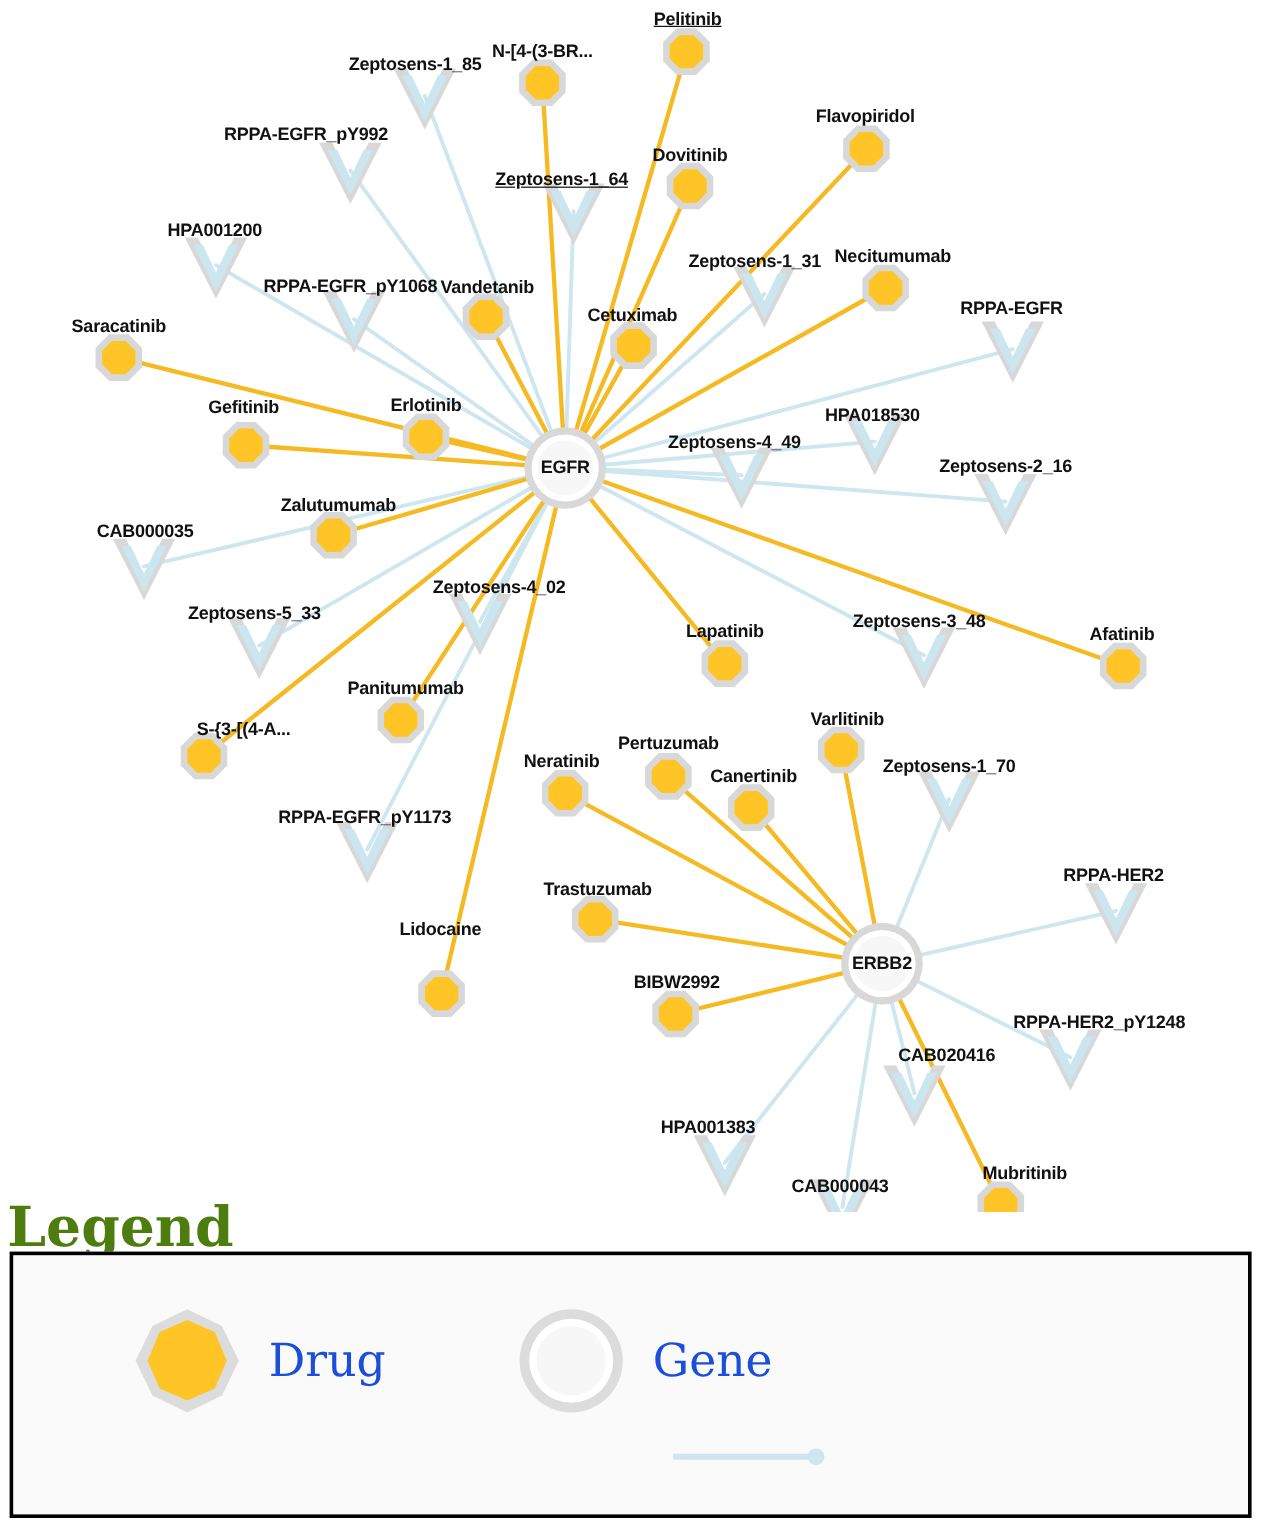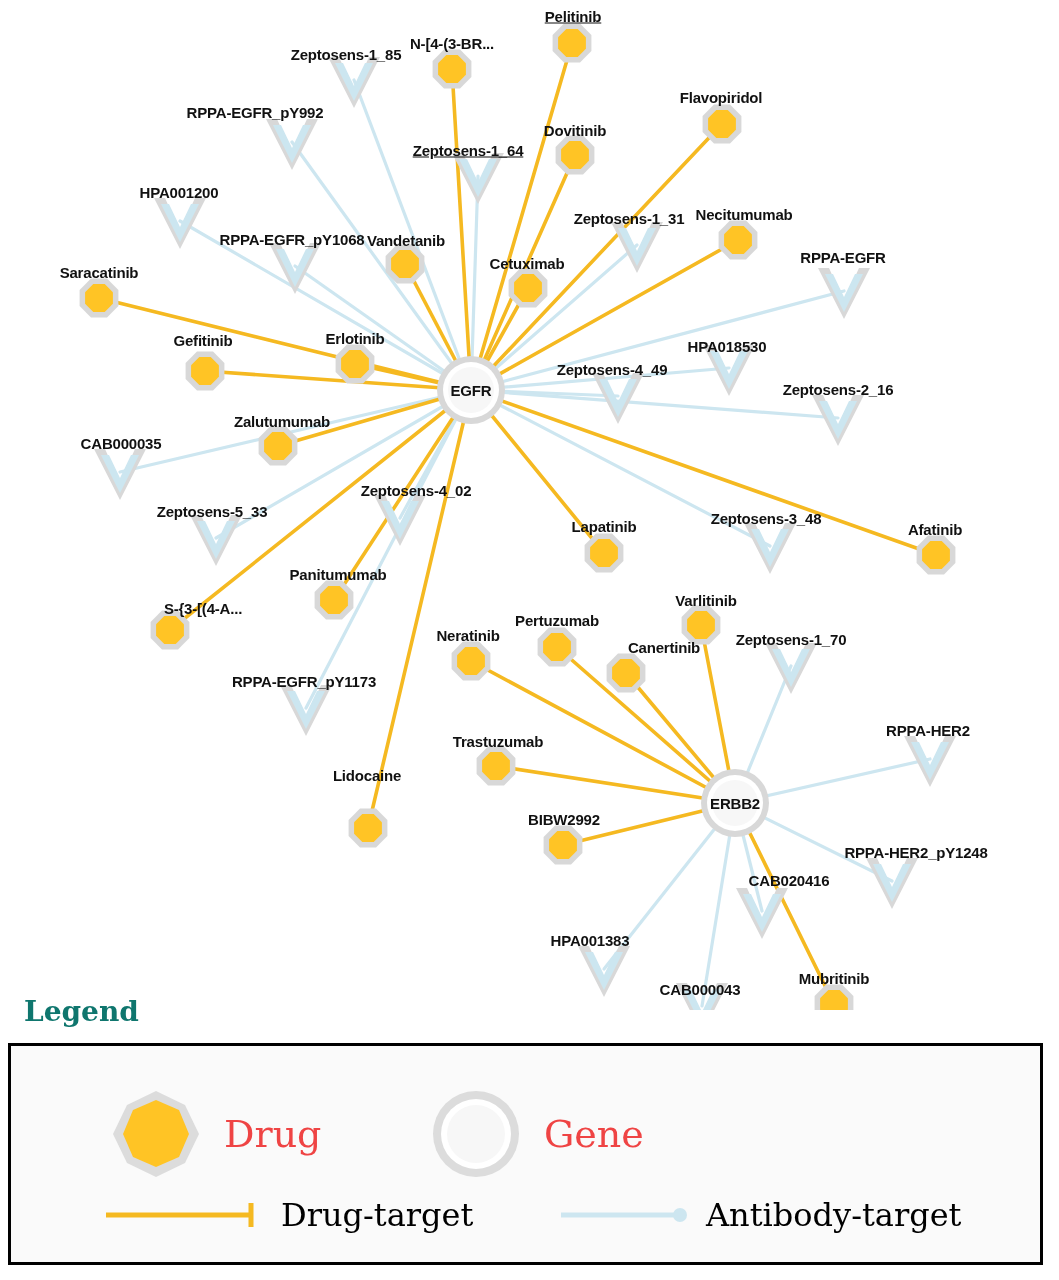--- a/index.html
+++ b/index.html
@@ -40,43 +40,43 @@
     left: 8px;
     top: 1043px;
     width: 1035px;
     height: 222px;
     border: 3px solid #000000;
     background: #fafafa;
     box-sizing: border-box;
   }
   .legend-title {
     position: absolute;
-    left: 24px;
+    left: 6px;
     top: 995px;
     font-family: "DejaVu Serif", serif;
-    font-size: 28px;
+    font-size: 46px;
     font-weight: bold;
-    color: #0f766e;
+    color: #4d7c0f;
   }
   .legend-row1 {
     position: absolute;
     left: 0;
     top: 30px;
     width: 100%;
     height: 110px;
   }
   .legend-item {
     position: absolute;
     display: flex;
     align-items: center;
   }
   .legend-text {
     font-family: "DejaVu Serif", serif;
     font-size: 38px;
-    color: #ef4444;
+    color: #1d4ed8;
     margin-left: 18px;
   }
   .legend-row2 {
     position: absolute;
     left: 0;
     top: 150px;
     width: 100%;
     height: 60px;
   }
   .legend-text-sm {
@@ -359,25 +359,25 @@
       <div class="node-label" style="left: 203px; top: 340px;">Gefitinib</div>
       <div class="node-label" style="left: 355px; top: 338px;">Erlotinib</div>
       <div class="node-label" style="left: 282px; top: 421px;">Zalutumumab</div>
       <div class="node-label" style="left: 935px; top: 529px;">Afatinib</div>
       <div class="node-label" style="left: 604px; top: 526px;">Lapatinib</div>
       <div class="node-label" style="left: 706px; top: 600px;">Varlitinib</div>
       <div class="node-label" style="left: 338px; top: 574px;">Panitumumab</div>
       <div class="node-label" style="left: 166px; top: 608px; margin-left: 37px;">S-{3-[(4-A...</div>
       <div class="node-label" style="left: 557px; top: 620px;">Pertuzumab</div>
       <div class="node-label" style="left: 468px; top: 635px;">Neratinib</div>
-      <div class="node-label" style="left: 664px; top: 647px;">Canertinib</div>
+      <div class="node-label" style="left: 628px; top: 647px;">Canertinib</div>
       <div class="node-label" style="left: 498px; top: 741px;">Trastuzumab</div>
       <div class="node-label" style="left: 367px; top: 775px;">Lidocaine</div>
       <div class="node-label" style="left: 564px; top: 819px;">BIBW2992</div>
-      <div class="node-label" style="left: 834px; top: 978px;">Mubritinib</div>
+      <div class="node-label" style="left: 854px; top: 978px;">Mubritinib</div>
       <div class="node-label" style="left: 471px; top: 390px;">EGFR</div>
       <div class="node-label" style="left: 735px; top: 803px;">ERBB2</div>
     </div>
 </div>
 
 <div class="legend-title">Legend</div>
 
 <div class="legend-box">
   <div class="legend-row1">
     <div class="legend-item" style="left:95px; top:8px;">
@@ -390,28 +390,20 @@
     <div class="legend-item" style="left:415px; top:8px;">
       <svg width="100" height="100">
         <circle cx="50" cy="50" r="43" fill="#DCDCDC"></circle>
         <circle cx="50" cy="50" r="35" fill="#FFFFFF"></circle>
         <circle cx="50" cy="50" r="29" fill="#F7F7F7"></circle>
       </svg>
       <span class="legend-text">Gene</span>
     </div>
   </div>
   <div class="legend-row2">
-    <div class="legend-item" style="left:90px; top:0px;">
-      <svg width="170" height="36">
-        <line x1="5" y1="18" x2="150" y2="18" stroke="#F5B921" stroke-width="5"></line>
-        <line x1="150" y1="6" x2="150" y2="30" stroke="#F5B921" stroke-width="5"></line>
-      </svg>
-      <span class="legend-text-sm">Drug-target</span>
-    </div>
     <div class="legend-item" style="left:545px; top:0px;">
       <svg width="140" height="36">
         <line x1="5" y1="18" x2="122" y2="18" stroke="#CDE6F0" stroke-width="5"></line>
         <circle cx="124" cy="18" r="7" fill="#CDE6F0"></circle>
       </svg>
-      <span class="legend-text-sm">Antibody-target</span>
     </div>
   </div>
 </div>
 
 </body></html>

